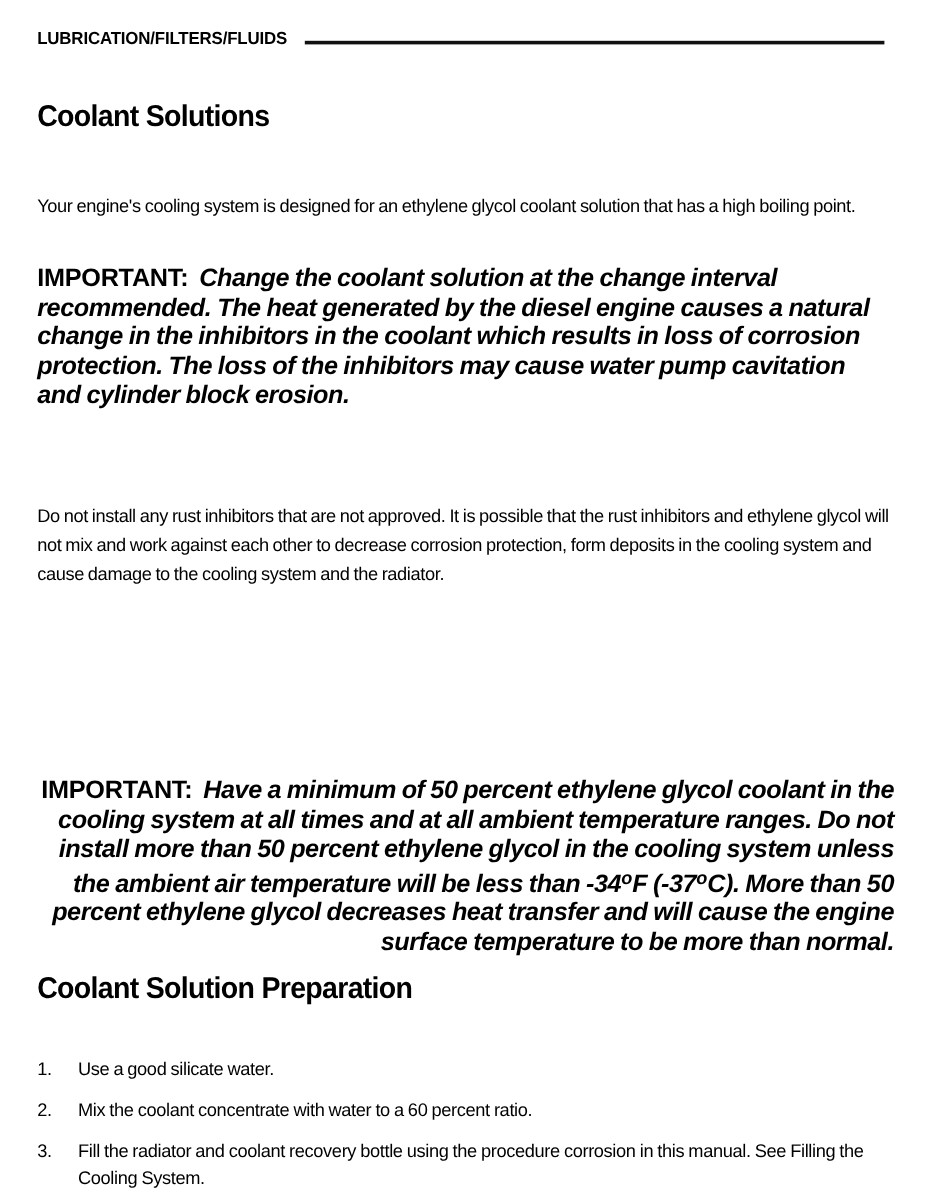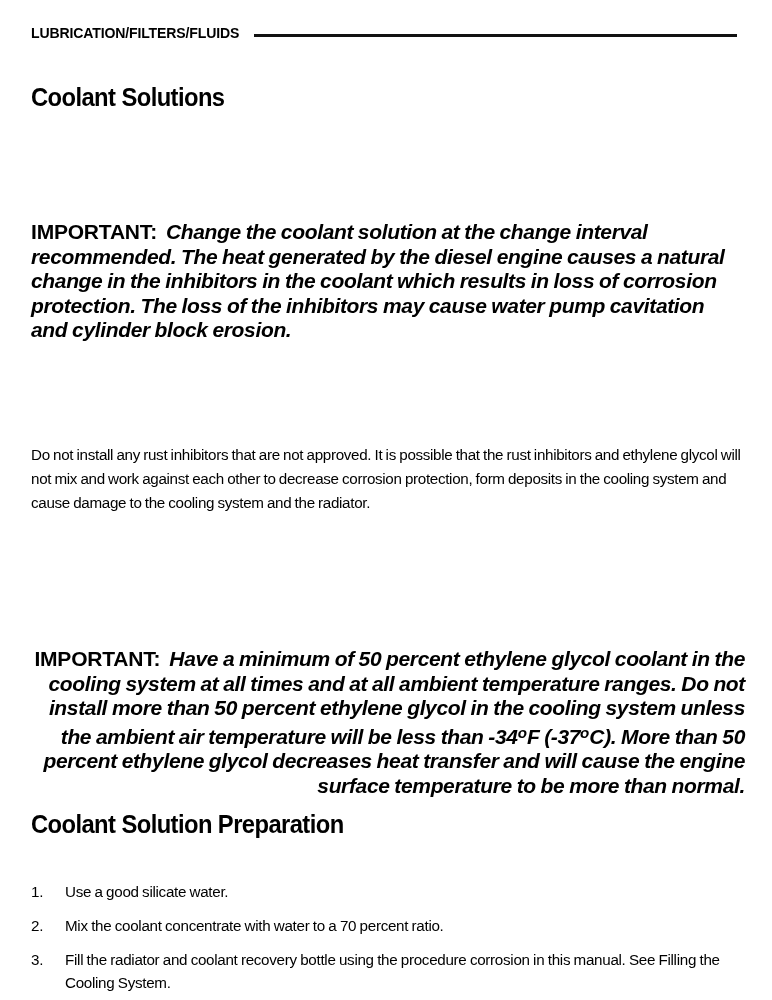--- a/index.html
+++ b/index.html
@@ -74,21 +74,21 @@
     width: 710px;
     font-size: 15.2px;
     line-height: 24px;
     letter-spacing: -0.32px;
     word-spacing: -0.6px;
     text-align: left;
   }
 
   .para-intro      { top: 146px; }
   .para-install    { top: 318px; }
-  .para-rust       { top: 428px; }
+  .para-rust       { top: 404px; }
   .para-alcohol    { top: 538px; }
 
   
   .important-block {
     position: absolute;
     left: 31px;
     width: 714px;
     font-size: 21px;
     line-height: 24.5px;
     letter-spacing: -0.3px;
@@ -150,20 +150,21 @@
 
 <div class="page">
 
   <div class="running-header">
     <span class="running-header-text">LUBRICATION/FILTERS/FLUIDS</span>
     <span class="header-rule"></span>
   </div>
 
   <div class="h1 h1-coolant-solutions">Coolant Solutions</div>
 
+  <p class="para para-intro">Your engine's cooling system is designed for an ethylene glycol coolant solution that has a high boiling point.</p>
 
   <div class="important-block important-1">
     <span class="important-label">IMPORTANT:</span><span class="important-gap"></span><span class="important-body">Change the coolant solution at the change interval recommended. The heat generated by the diesel engine causes a natural change in the inhibitors in the coolant which results in loss of corrosion protection. The loss of the inhibitors may cause water pump cavitation and cylinder block erosion.</span>
   </div>
 
 
   <p class="para para-rust">Do not install any rust inhibitors that are not approved. It is possible that the rust inhibitors and ethylene glycol will not mix and work against each other to decrease corrosion protection, form deposits in the cooling system and cause damage to the cooling system and the radiator.</p>
 
 
   <div class="important-block important-2">
@@ -174,21 +175,21 @@
 
   <div class="numbered-list numbered-list-1">
 
     <div class="list-item">
       <span class="list-num">1.</span>
       <span class="list-text">Use a good silicate water.</span>
     </div>
 
     <div class="list-item">
       <span class="list-num">2.</span>
-      <span class="list-text">Mix the coolant concentrate with water to a 70 percent ratio.</span>
+      <span class="list-text">Mix the coolant concentrate with water to a 60 percent ratio.</span>
     </div>
 
     <div class="list-item">
       <span class="list-num">3.</span>
       <span class="list-text">Fill the radiator and coolant recovery bottle using the procedure corrosion in this manual. See Filling the Cooling System.</span>
     </div>
 
   </div>
 
 </div>

